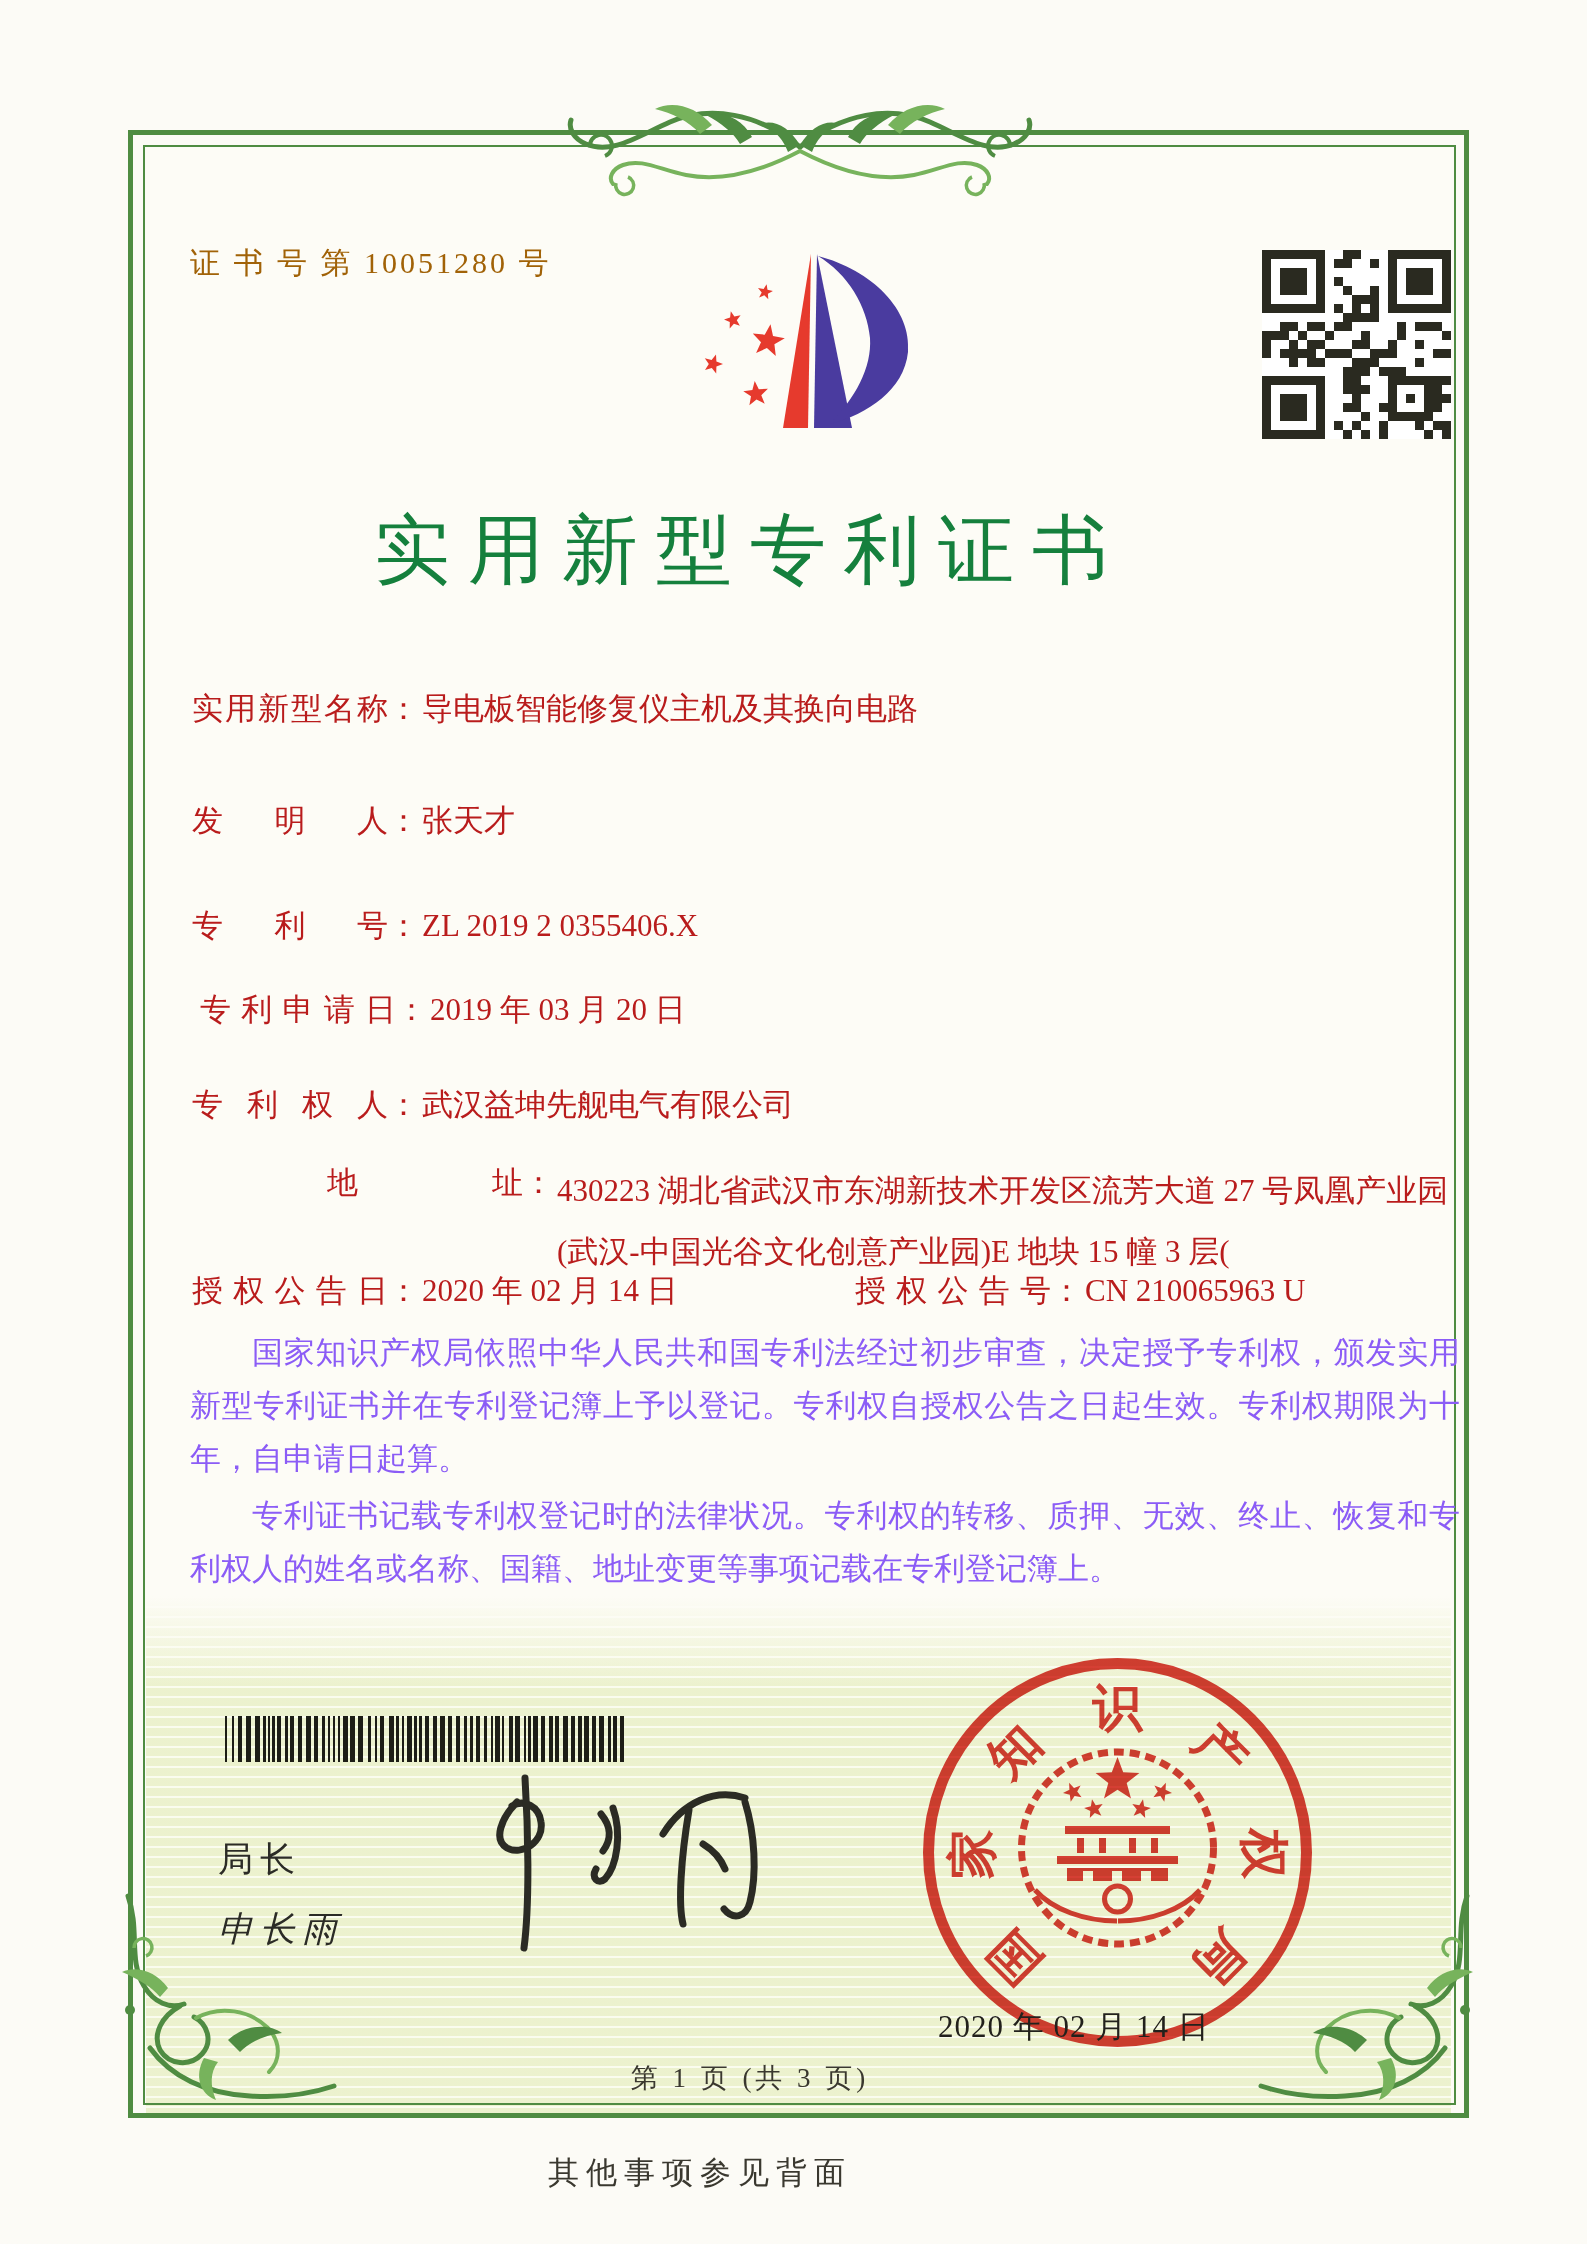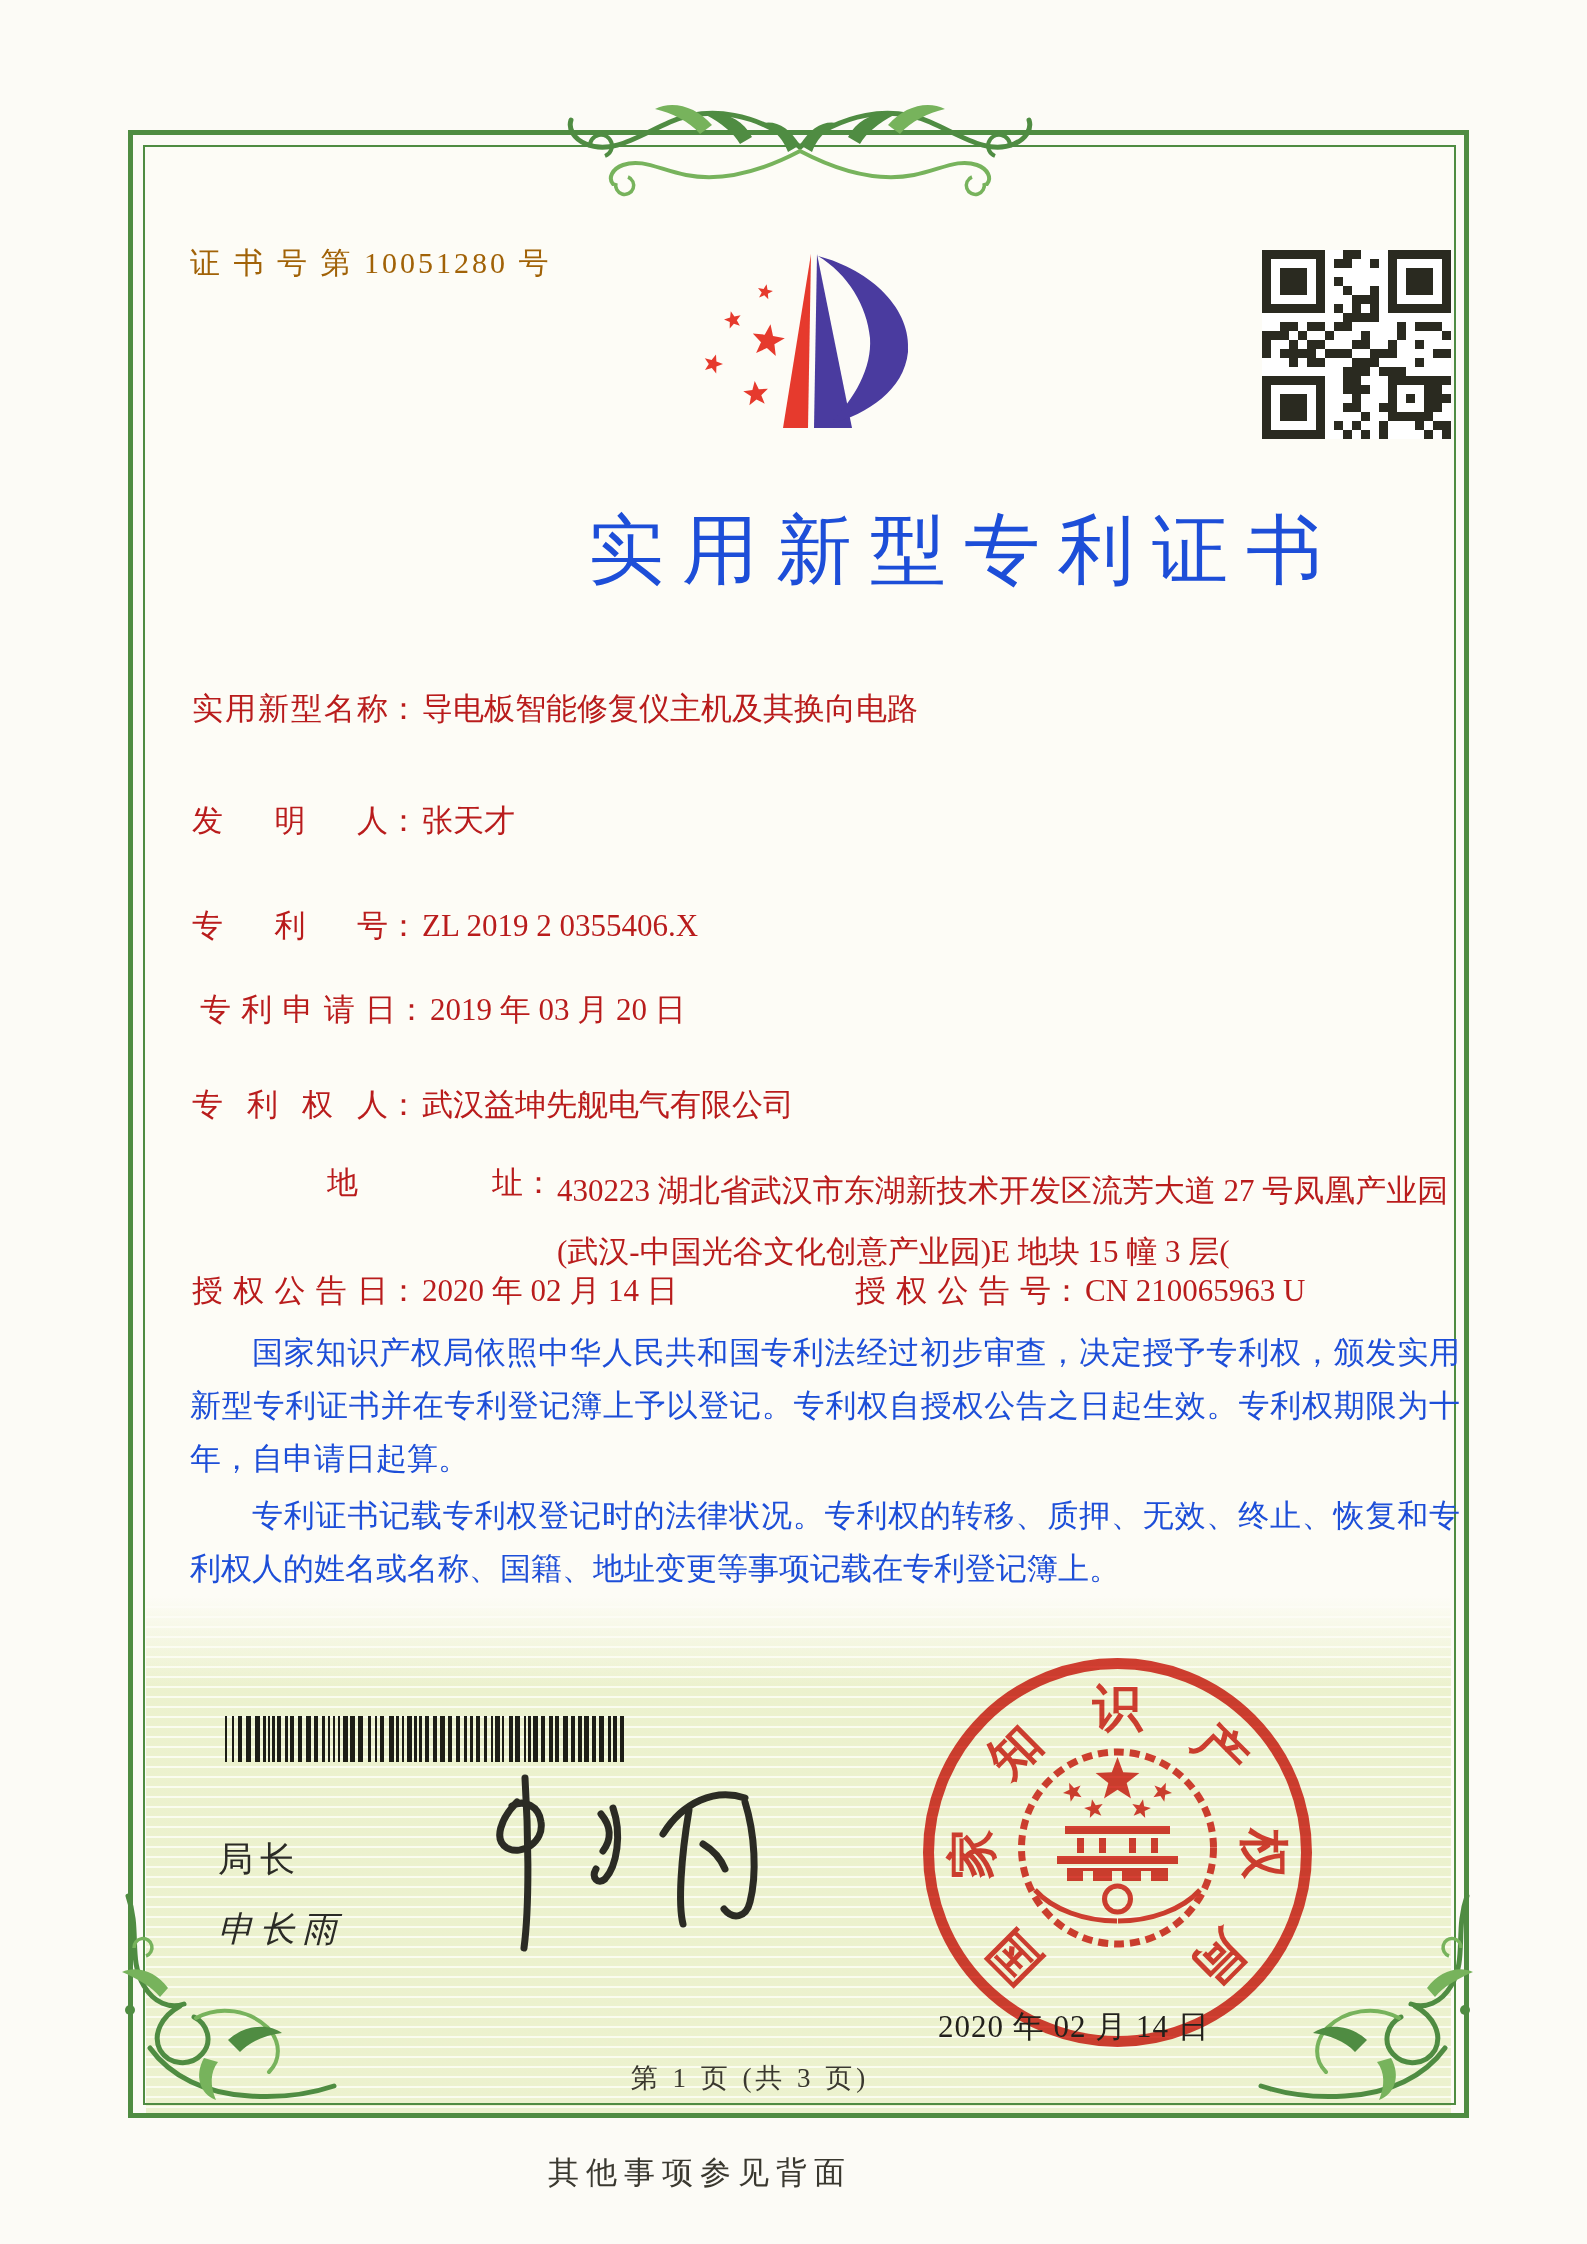--- a/index.html
+++ b/index.html
@@ -6,30 +6,30 @@
   .page{position:relative;width:1587px;height:2244px;background:#fcfbf6;overflow:hidden;
         font-family:"Liberation Serif","DejaVu Serif",serif;color:#2e2c26;}
   .paper-inner{position:absolute;left:146px;top:148px;width:1305px;height:1965px;background:#fdfcf6;}
   .bottom-tint{position:absolute;left:146px;top:1596px;width:1305px;height:518px;
         background:repeating-linear-gradient(to bottom, rgba(250,252,238,.95) 0 2px, rgba(235,241,204,.95) 2px 10px);}
   .bottom-tint::before{content:"";position:absolute;left:0;top:0;width:100%;height:90px;
         background:linear-gradient(to bottom,#fdfcf6 0%,rgba(253,252,246,0) 100%);}
   .border-outer{position:absolute;left:128px;top:130px;width:1331px;height:1978px;border:5px solid #4f8c42;}
   .border-inner{position:absolute;left:143px;top:145px;width:1309px;height:1956px;border:2px solid #4f8c42;}
   .cert-no{position:absolute;left:190px;top:243px;font-size:30px;letter-spacing:3px;color:#a16207;}
-  .title{position:absolute;left:160px;top:500px;width:1180px;text-align:right;
-         font-size:76px;letter-spacing:18px;color:#1d4ed8;}
+  .title{position:absolute;left:160px;top:500px;width:1180px;text-align:center;
+         font-size:76px;letter-spacing:18px;color:#15803d;}
   .row{position:absolute;left:192px;width:1270px;display:flex;font-size:31px;line-height:46px;color:#b91c1c;}
   .lbl{width:196px;text-align:justify;text-align-last:justify;flex:0 0 auto;}
   .colon{width:34px;flex:0 0 auto;}
   .val{flex:0 0 auto;}
   .addr .val{width:905px;line-height:61px;}
   .g2{position:absolute;left:663px;display:flex;justify-content:center;}
   .paras{position:absolute;left:190px;top:1326px;width:1270px;font-size:31px;line-height:53px;
-         text-align:justify;color:#1d4ed8;}
+         text-align:justify;color:#8b5cf6;}
   .paras p{margin:0 0 4px 0;text-indent:2em;}
   .director{position:absolute;left:218px;font-family:"Liberation Sans","DejaVu Sans",sans-serif;
             font-size:35px;color:#2b2b26;letter-spacing:7px;}
   .page-info{position:absolute;left:250px;top:2060px;width:1000px;text-align:center;
              font-size:27px;letter-spacing:4px;color:#3a382f;}
   .back-note{position:absolute;left:200px;top:2152px;width:1000px;text-align:center;
              font-size:31px;letter-spacing:7px;color:#3a382f;}
   .seal-date{position:absolute;left:938px;top:2006px;width:360px;font-size:31px;letter-spacing:1px;
              color:#22211c;z-index:8;}
   .abs{position:absolute;}

